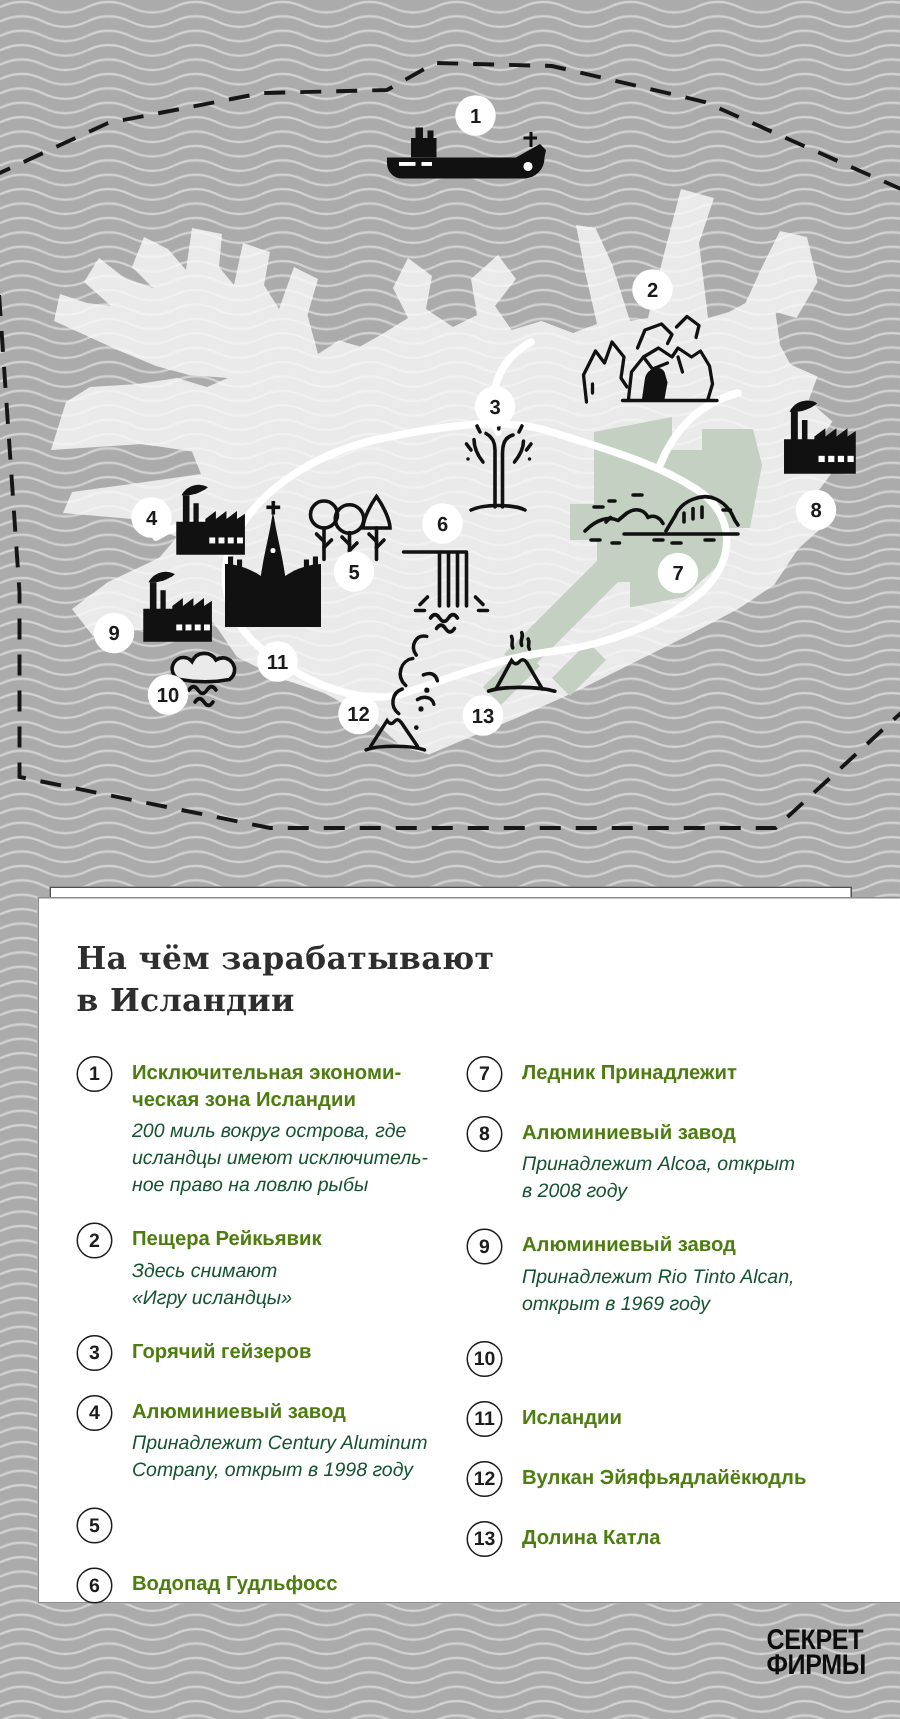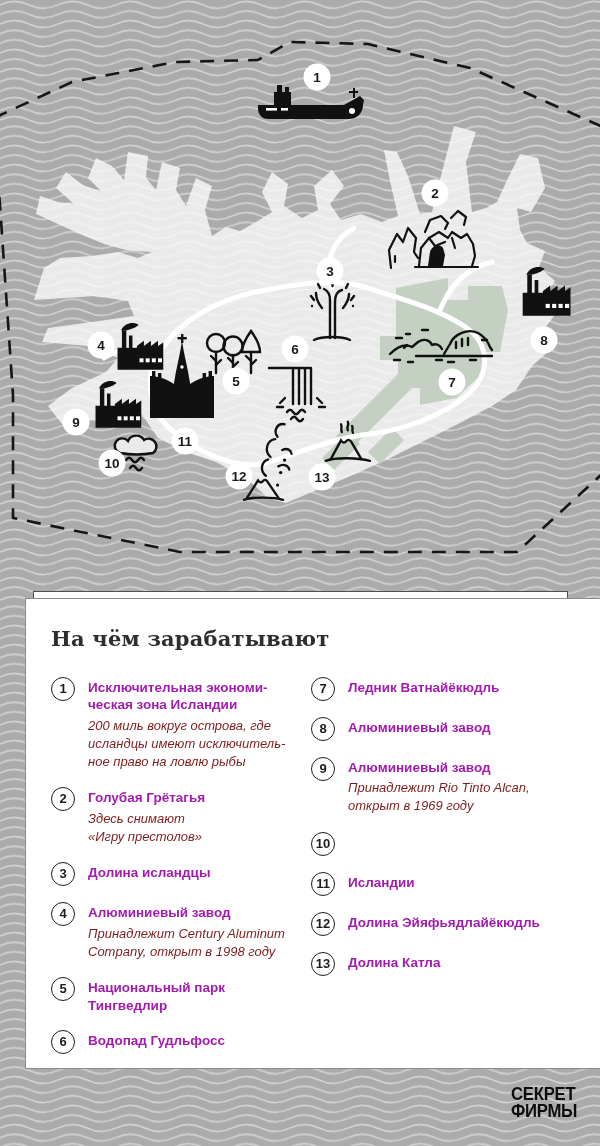--- a/index.html
+++ b/index.html
@@ -11,22 +11,22 @@
   .card{position:absolute;left:25px;top:598px;width:595px;height:471px;background:#ffffff;
         border:1px solid #8c8c8c;box-sizing:border-box;padding:26px 22px 0 25px;}
   .title{font-family:"DejaVu Serif","Liberation Serif",serif;font-weight:700;
          font-size:21px;line-height:1.32;color:#2e2e2e;margin:0 0 24px 0;letter-spacing:.2px;}
   .cols{display:grid;grid-template-columns:258px 1fr;column-gap:2px;}
   .item{display:flex;align-items:flex-start;margin-bottom:16px;}
   .num{flex:0 0 auto;width:24px;height:24px;border:1.7px solid #1c1c1c;border-radius:50%;
        box-sizing:border-box;text-align:center;line-height:21px;font-size:13px;font-weight:700;
        color:#1c1c1c;margin-right:13px;background:#fff;}
   .txt{padding-top:2px;min-width:0;}
-  .lbl{font-size:13.5px;font-weight:700;color:#a21caf;line-height:1.3;white-space:pre-line;}
-  .sub{font-size:13px;font-style:italic;color:#7f1d1d;line-height:1.4;margin-top:3px;white-space:pre-line;}
+  .lbl{font-size:13.5px;font-weight:700;color:#4d7c0f;line-height:1.3;white-space:pre-line;}
+  .sub{font-size:13px;font-style:italic;color:#14532d;line-height:1.4;margin-top:3px;white-space:pre-line;}
   .logo{position:absolute;right:23px;top:1086px;color:#0d0d0d;font-weight:700;
         font-size:19px;line-height:.88;letter-spacing:-.3px;transform:scaleX(.88);
         transform-origin:100% 0;text-align:left;}
   .badge-txt{font-family:"Liberation Sans",sans-serif;font-weight:700;font-size:13.5px;fill:#1a1a1a;}
 </style>
 </head>
 <body>
 
 <div class="stage">
 
@@ -286,80 +286,78 @@
     <g transform="translate(322,477)">
           <circle r="13.5" fill="#fff"></circle>
           <text class="badge-txt" text-anchor="middle" dy="4.8">13</text>
         </g>
   </g>
 </svg>
 
 <div class="card-back"></div>
 
 <div class="card">
-  <h1 class="title"><span>На чём зарабатывают</span><br></h1>
+  <h1 class="title"><span>На чём зарабатывают</span><br><span>в Исландии</span></h1>
   <div class="cols">
     <div class="col">
       <div class="item">
         <span class="num">1</span>
         <div class="txt">
               <div class="lbl">Исключительная экономи-
 ческая зона Исландии</div>
         <div class="sub">200 миль вокруг острова, где
 исландцы имеют исключитель-
 ное право на ловлю рыбы</div>
             </div>
       </div>
       <div class="item">
         <span class="num">2</span>
         <div class="txt">
-              <div class="lbl">Голубая Грётагья</div>
+              <div class="lbl">Пещера Рейкьявик</div>
         <div class="sub">Здесь снимают
-«Игру престолов»</div>
+«Игру исландцы»</div>
             </div>
       </div>
       <div class="item">
         <span class="num">3</span>
         <div class="txt">
-              <div class="lbl">Долина исландцы</div>
+              <div class="lbl">Горячий гейзеров</div>
             </div>
       </div>
       <div class="item">
         <span class="num">4</span>
         <div class="txt">
               <div class="lbl">Алюминиевый завод</div>
         <div class="sub">Принадлежит Century Aluminum
 Company, открыт в 1998 году</div>
             </div>
       </div>
       <div class="item">
         <span class="num">5</span>
-        <div class="txt">
-              <div class="lbl">Национальный парк
-Тингведлир</div>
-            </div>
       </div>
       <div class="item">
         <span class="num">6</span>
         <div class="txt">
               <div class="lbl">Водопад Гудльфосс</div>
             </div>
       </div>
     </div>
     <div class="col">
       <div class="item">
         <span class="num">7</span>
         <div class="txt">
-              <div class="lbl">Ледник Ватнайёкюдль</div>
+              <div class="lbl">Ледник Принадлежит</div>
             </div>
       </div>
       <div class="item">
         <span class="num">8</span>
         <div class="txt">
               <div class="lbl">Алюминиевый завод</div>
+        <div class="sub">Принадлежит Alcoa, открыт
+в 2008 году</div>
             </div>
       </div>
       <div class="item">
         <span class="num">9</span>
         <div class="txt">
               <div class="lbl">Алюминиевый завод</div>
         <div class="sub">Принадлежит Rio Tinto Alcan,
 открыт в 1969 году</div>
             </div>
       </div>
@@ -368,21 +366,21 @@
       </div>
       <div class="item">
         <span class="num">11</span>
         <div class="txt">
               <div class="lbl">Исландии</div>
             </div>
       </div>
       <div class="item">
         <span class="num">12</span>
         <div class="txt">
-              <div class="lbl">Долина Эйяфьядлайёкюдль</div>
+              <div class="lbl">Вулкан Эйяфьядлайёкюдль</div>
             </div>
       </div>
       <div class="item">
         <span class="num">13</span>
         <div class="txt">
               <div class="lbl">Долина Катла</div>
             </div>
       </div>
     </div>
   </div>

